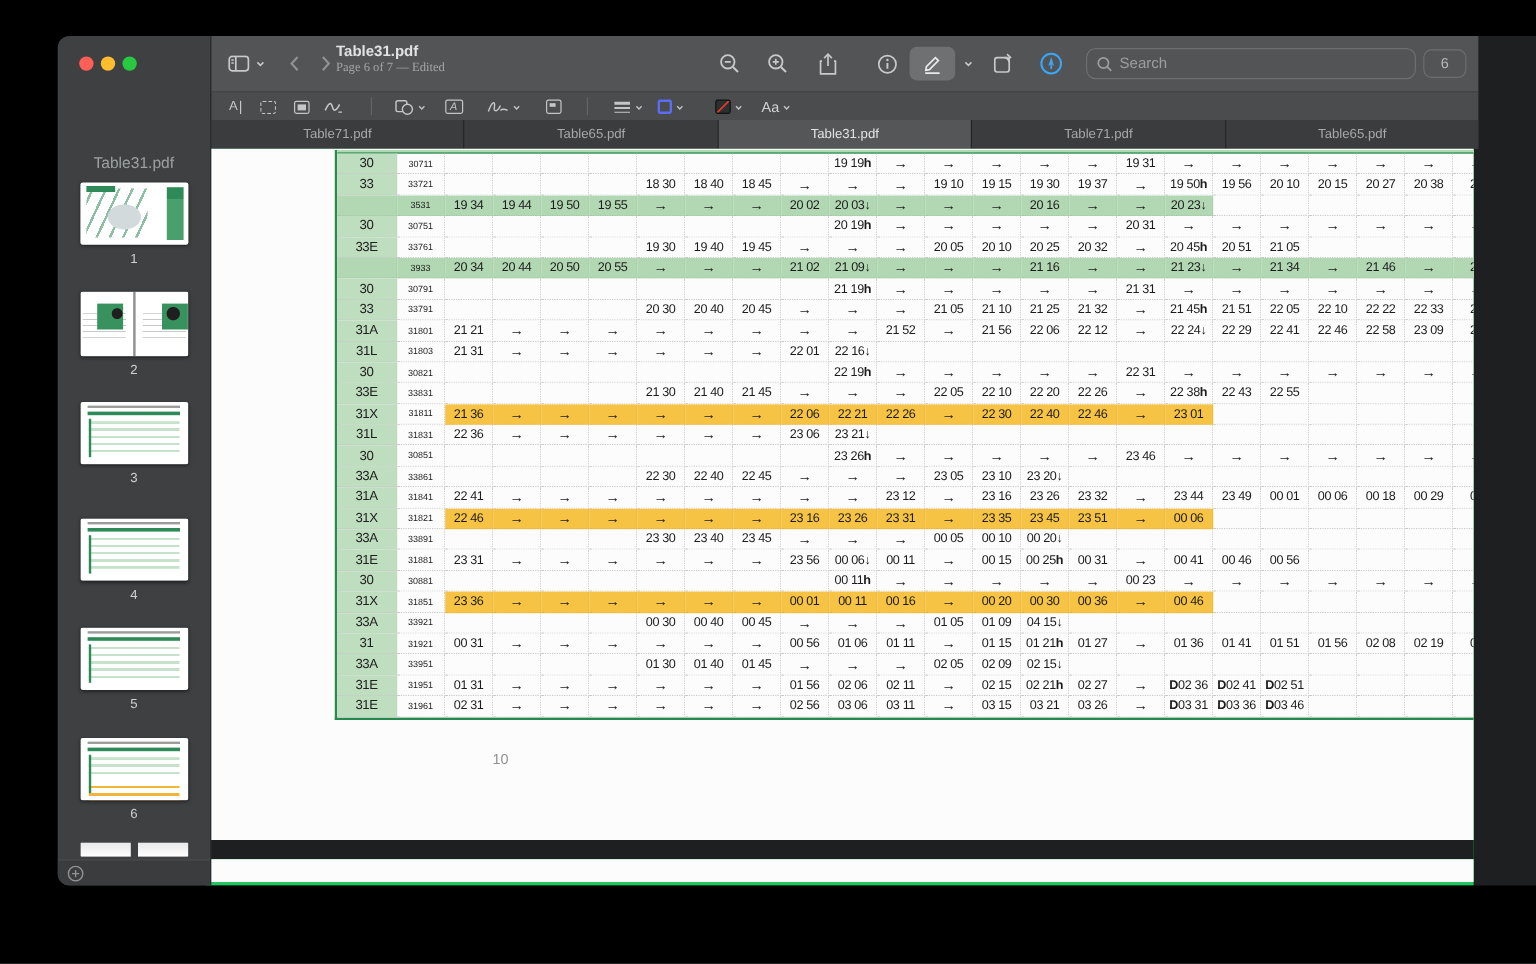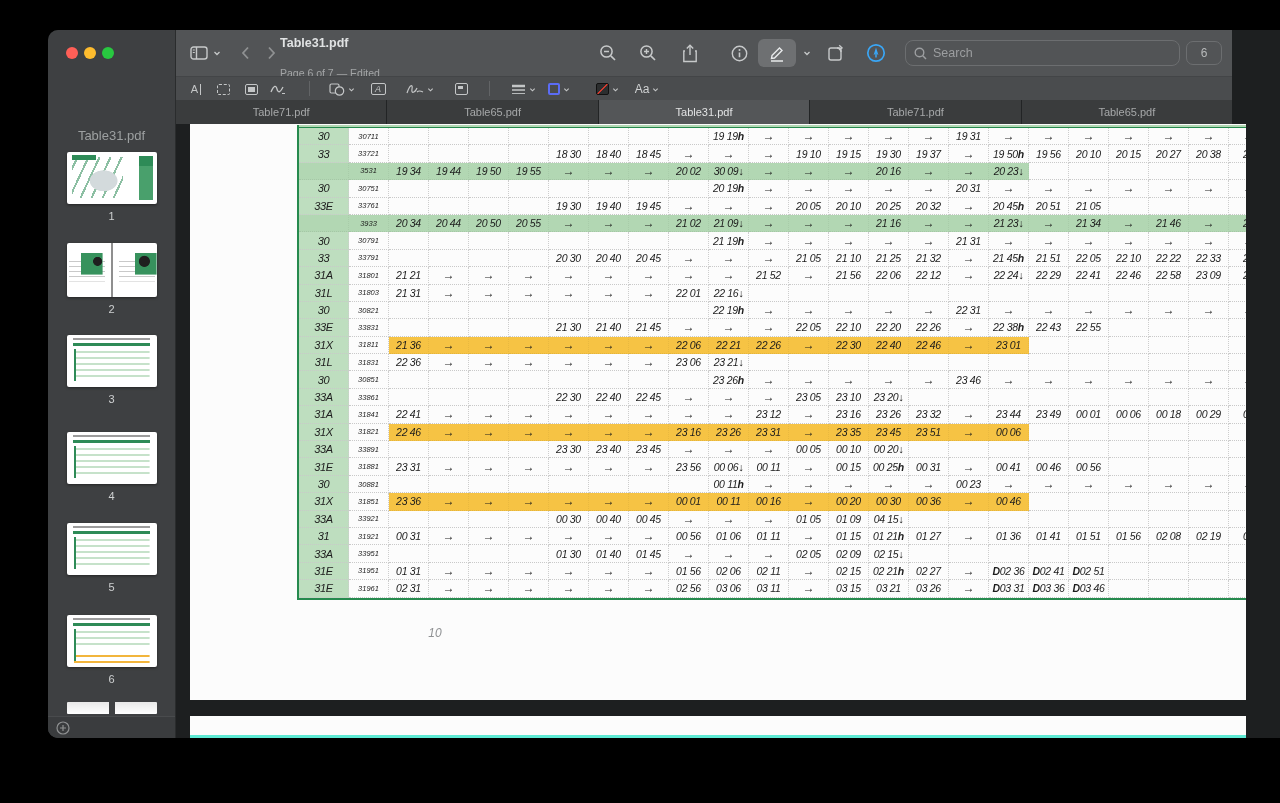--- a/index.html
+++ b/index.html
@@ -57,21 +57,21 @@
   .sb-footer svg { position:absolute; left:8px; top:4px; }
 
   
   .toolbar { position:absolute; left:128px; top:0; width:1056px; height:46px; background:#525456; }
   .tb { position:absolute; top:9px; height:28px; display:flex; align-items:center;
     justify-content:center; color:#c7c9ca; cursor:default; }
   .tb svg { display:block; }
   .nav-chev { color:#8f9192; }
   .title-wrap { position:absolute; left:104px; top:6px; }
   .t-title { font-size:12.5px; font-weight:bold; color:#e0e2e3; }
-  .t-sub { font-size:10.5px; color:#a3a5a6; margin-top:17px; }
+  .t-sub { font-size:10.5px; color:#a3a5a6; margin-top:1px;font-family:Liberation Serif, serif; }
   .markup-active { background:#6e7072; border-radius:6px; }
   .chev-dn { width:8px; height:8px; }
   .searchbox { position:absolute; left:729px; top:10px; width:275px; height:26px;
     border:1px solid #6c6e70; border-radius:8px; display:flex; align-items:center;
     padding:0 8px; color:#9c9ea0; }
   .searchbox span { font-size:12.5px; margin-left:6px; }
   .badge { position:absolute; left:1010px; top:11px; width:36px; height:24px;
     border:1px solid #6c6e70; border-radius:7px; color:#b7b9ba; font-size:12px;
     display:flex; align-items:center; justify-content:center; }
 
@@ -96,21 +96,21 @@
 
   
   .tabbar { position:absolute; left:128px; top:70px; width:1056px; height:24px;
     background:#2d2f30; display:flex; }
   .tab { flex:1 1 0; height:100%; background:#3a3c3d; border-right:1px solid #222425;
     display:flex; align-items:center; justify-content:center; font-size:11px; color:#a6a8a9; }
   .tab:last-child { border-right:none; }
   .tab.active { background:#545658; color:#e2e3e4; }
 
   
-  .content { position:absolute; left:142px; top:94px; width:1056px; height:614px; background:#5eead4;font-style:italic; }
+  .content { position:absolute; left:124px; top:94px; width:1056px; height:614px; background:#22c55e; }
   .page1 { position:absolute; left:0; top:0; width:1056px; height:576px; background:#fcfcfc; }
   .page-gap { position:absolute; left:0; top:576px; width:1056px; height:16px; background:#1d1f20; }
   .page2 { position:absolute; left:0; top:592px; width:1056px; height:19px; background:#fcfcfc; }
 
   
   .ttable { position:absolute; left:107px; top:1px; width:949px; overflow:hidden;
     border-left:2px solid #268a4e; border-bottom:2px solid #268a4e; }
   .tt-topstrip { width:970px; height:3px; background:#b2d7b3; border-bottom:1px solid #268a4e; }
   .trow { display:flex; height:17.4px; width:970px; }
   .cell { flex:none; width:40px; display:flex; align-items:center; justify-content:center;
@@ -373,21 +373,21 @@
               <div class="cell route hl-green"></div>
               <div class="cell run hl-green">3531</div>
               <div class="cell hl-green">19 34</div>
               <div class="cell hl-green">19 44</div>
               <div class="cell hl-green">19 50</div>
               <div class="cell hl-green">19 55</div>
               <div class="cell arr hl-green">→</div>
               <div class="cell arr hl-green">→</div>
               <div class="cell arr hl-green">→</div>
               <div class="cell hl-green">20 02</div>
-              <div class="cell hl-green">30 09↓</div>
+              <div class="cell hl-green">20 03↓</div>
               <div class="cell arr hl-green">→</div>
               <div class="cell arr hl-green">→</div>
               <div class="cell arr hl-green">→</div>
               <div class="cell hl-green">20 16</div>
               <div class="cell arr hl-green">→</div>
               <div class="cell arr hl-green">→</div>
               <div class="cell hl-green">20 23↓</div>
               <div class="cell"></div>
               <div class="cell"></div>
               <div class="cell"></div>

